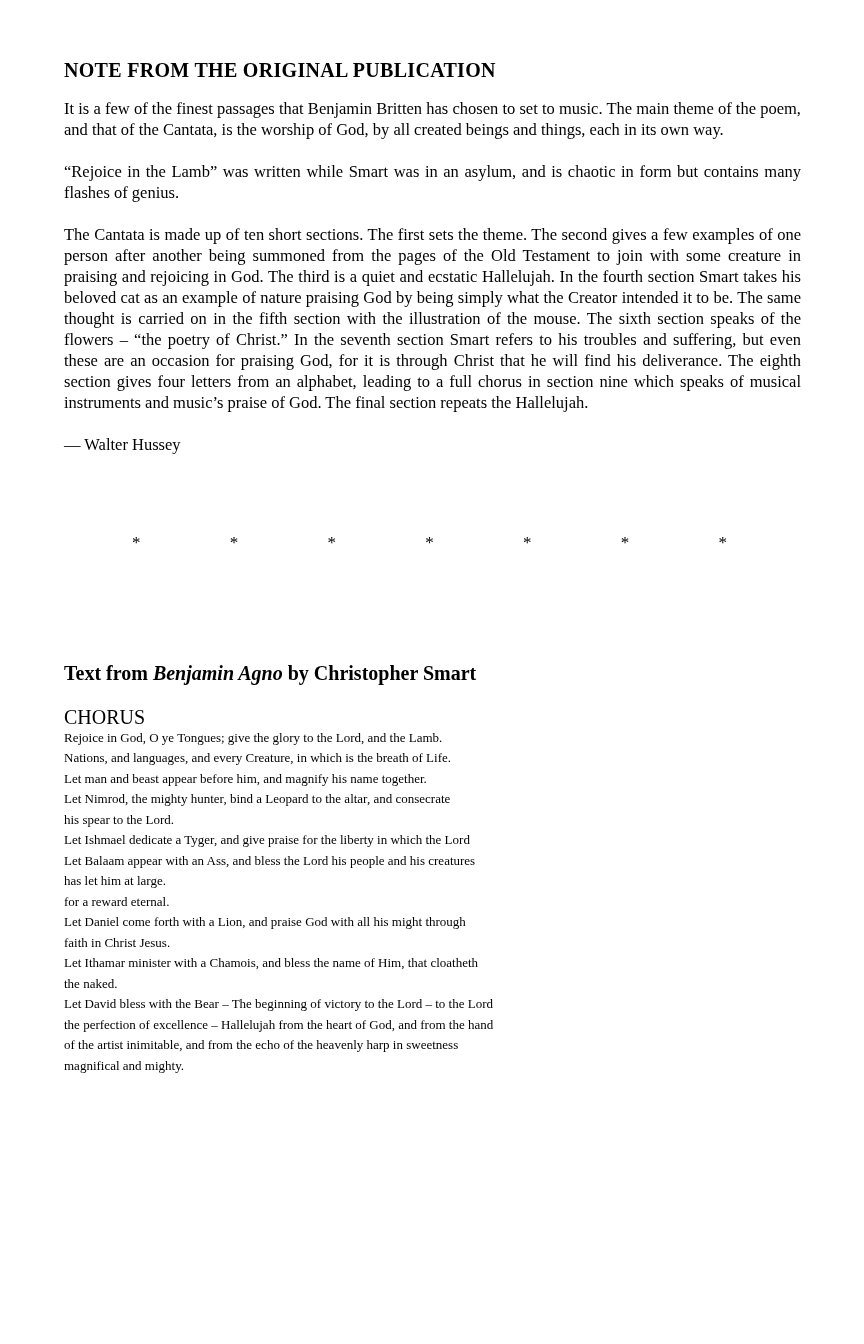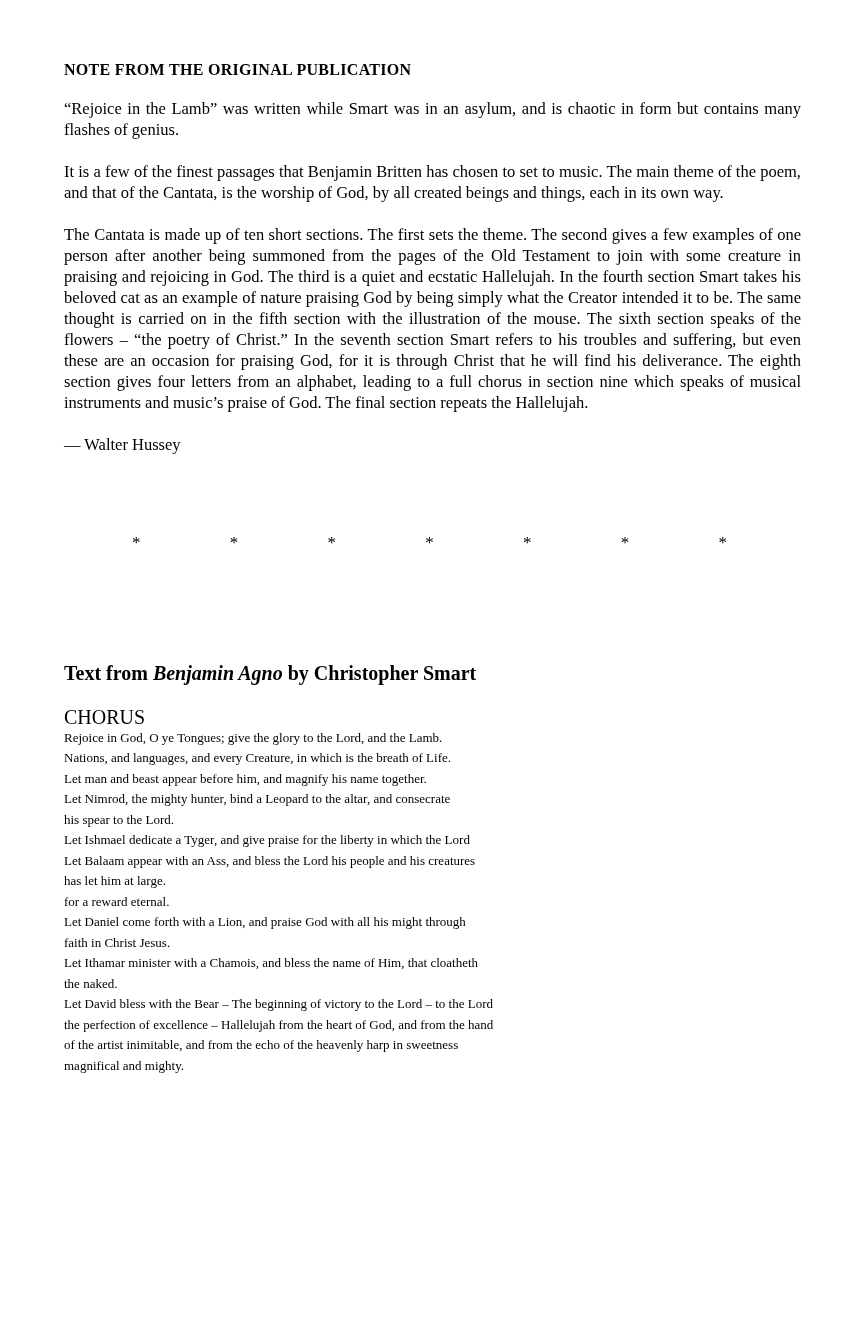--- a/index.html
+++ b/index.html
@@ -13,21 +13,21 @@
     font-family: "Liberation Serif", "DejaVu Serif", serif;
     overflow: hidden;
   }
   .content {
     position: absolute;
     left: 64px;
     top: 58px;
     width: 737px;
   }
   .note-title {
-    font-size: 16px;
+    font-size: 20px;
     font-weight: bold;
     letter-spacing: 0.3px;
     line-height: 24px;
     margin-bottom: 16px;
   }
   .para {
     font-size: 16.5px;
     line-height: 21px;
     text-align: justify;
     margin-bottom: 21px;
@@ -65,22 +65,22 @@
   }
 </style>
 </head>
 <body>
 
 <div class="page">
   <div class="content">
 
     <h1 class="note-title">NOTE FROM THE ORIGINAL PUBLICATION</h1>
 
+    <p class="para">It is a few of the finest passages that Benjamin Britten has chosen to set to music. The main theme of the poem, and that of the Cantata, is the worship of God, by all created beings and things, each in its own way.</p>
     <p class="para">“Rejoice in the Lamb” was written while Smart was in an asylum, and is chaotic in form but contains many flashes of genius.</p>
-    <p class="para">It is a few of the finest passages that Benjamin Britten has chosen to set to music. The main theme of the poem, and that of the Cantata, is the worship of God, by all created beings and things, each in its own way.</p>
     <p class="para">The Cantata is made up of ten short sections. The first sets the theme. The second gives a few examples of one person after another being summoned from the pages of the Old Testament to join with some creature in praising and rejoicing in God. The third is a quiet and ecstatic Hallelujah. In the fourth section Smart takes his beloved cat as an example of nature praising God by being simply what the Creator intended it to be. The same thought is carried on in the fifth section with the illustration of the mouse. The sixth section speaks of the flowers – “the poetry of Christ.” In the seventh section Smart refers to his troubles and suffering, but even these are an occasion for praising God, for it is through Christ that he will find his deliverance. The eighth section gives four letters from an alphabet, leading to a full chorus in section nine which speaks of musical instruments and music’s praise of God. The final section repeats the Hallelujah.</p>
 
     <p class="attribution">— Walter Hussey</p>
 
     <div class="separator">
       <span>*</span>
       <span>*</span>
       <span>*</span>
       <span>*</span>
       <span>*</span>

